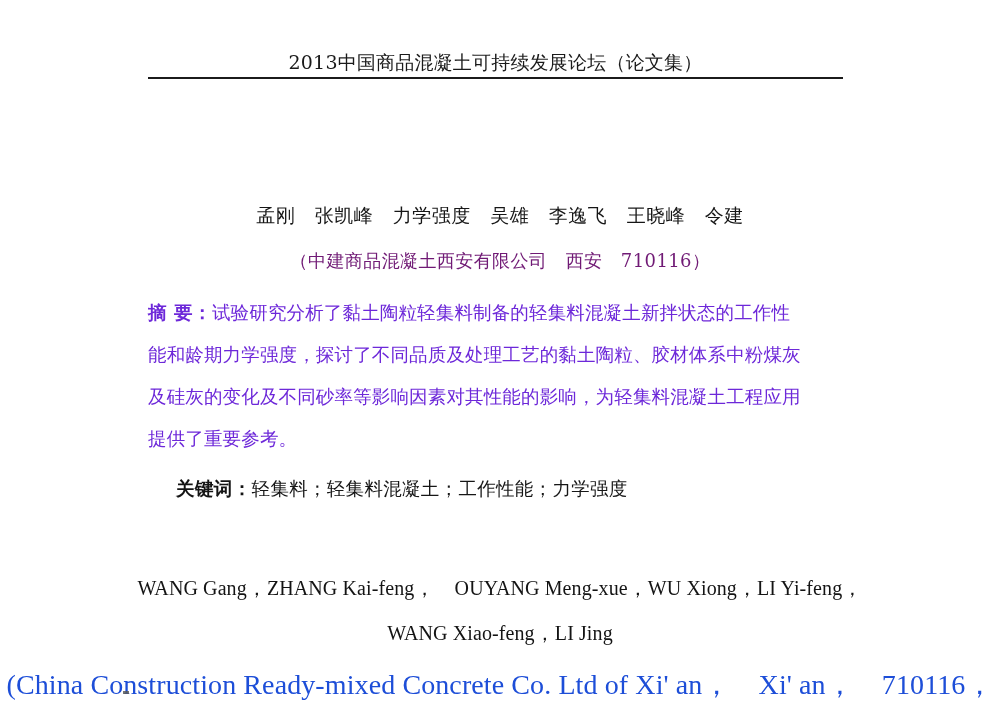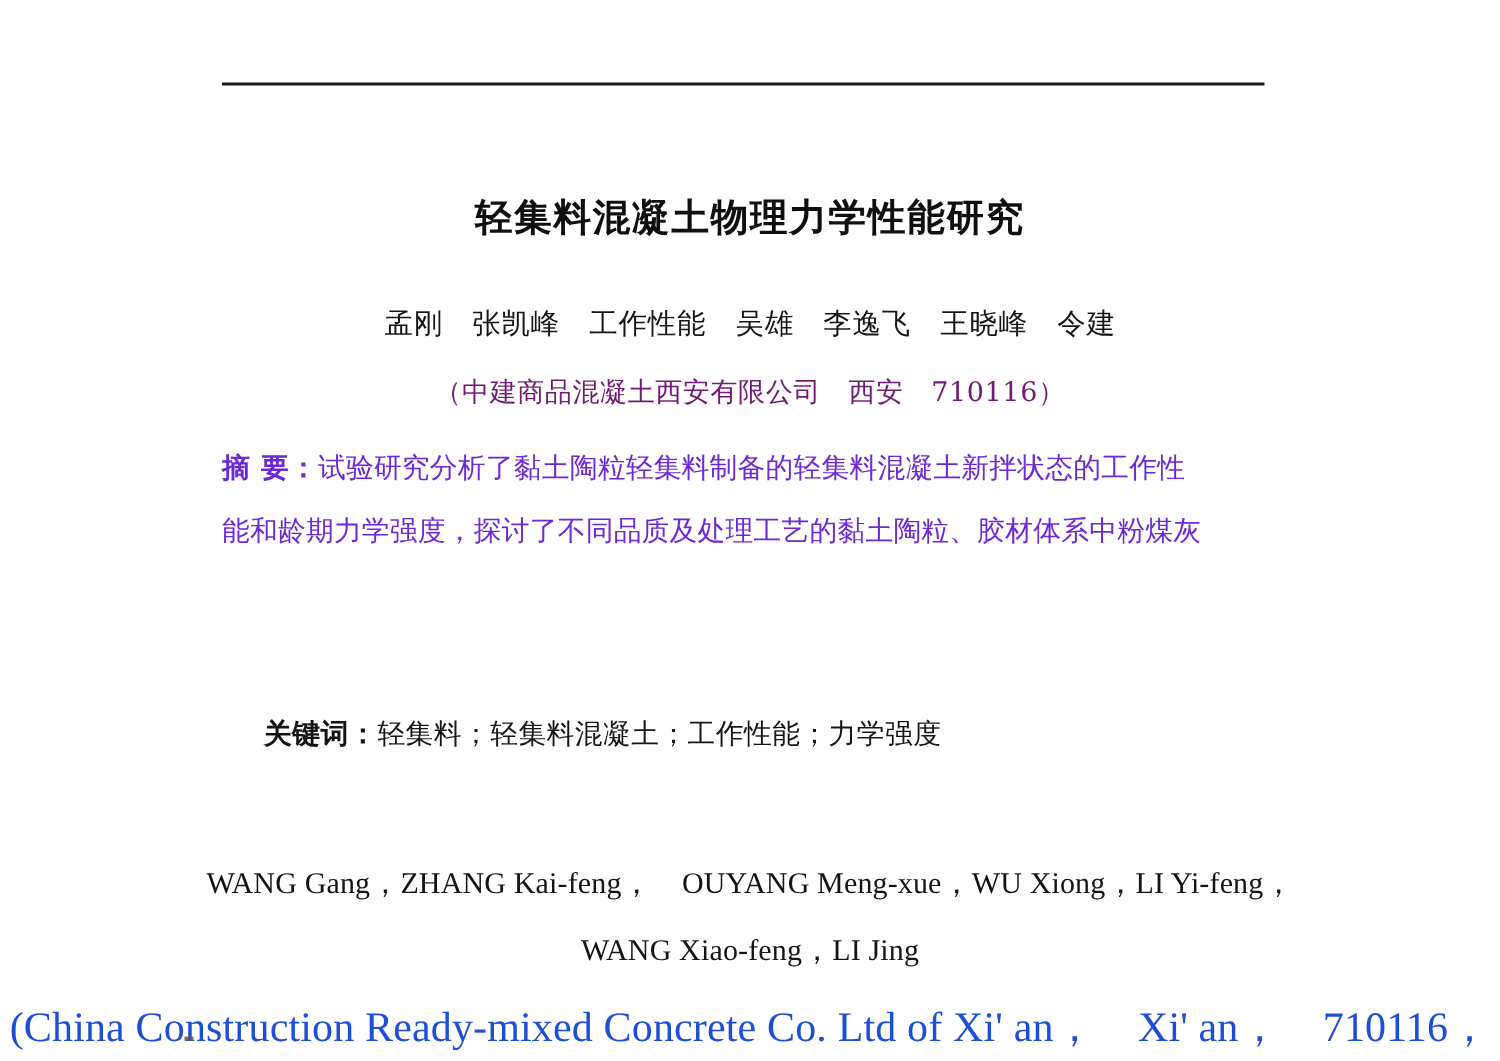--- a/index.html
+++ b/index.html
@@ -189,32 +189,34 @@
     background: #5a5a5a;
     opacity: 0.85;
   }
 </style>
 </head>
 <body>
 
 <div class="page">
 
   <div class="header-zone">
+    <div class="header-title">2013中国商品混凝土可持续发展论坛（论文集）</div>
     <div class="header-rule"></div>
   </div>
 
-  <div class="doc-title">轻集料混凝土物理力学性能研究</div>
-
-  <div class="authors-cn">孟刚　张凯峰　工作性能　吴雄　李逸飞　王晓峰　令建</div>
+
+  <div class="authors-cn">孟刚　张凯峰　力学强度　吴雄　李逸飞　王晓峰　令建</div>
 
   <div class="affiliation-cn">（中建商品混凝土西安有限公司　西安　710116）</div>
 
   <div class="abstract-block">
     <div class="abs-line"><span class="abs-label">摘 要：</span><span>试验研究分析了黏土陶粒轻集料制备的轻集料混凝土新拌状态的工作性</span></div>
     <div class="abs-line">能和龄期力学强度，探讨了不同品质及处理工艺的黏土陶粒、胶材体系中粉煤灰</div>
+    <div class="abs-line">及硅灰的变化及不同砂率等影响因素对其性能的影响，为轻集料混凝土工程应用</div>
+    <div class="abs-line">提供了重要参考。</div>
   </div>
 
   <div class="keywords-block">
     <span class="kw-label">关键词：</span><span class="kw-text">轻集料；轻集料混凝土；工作性能；力学强度</span>
   </div>
 
 
   <div class="en-authors-1">WANG Gang，ZHANG Kai-feng，　OUYANG Meng-xue，WU Xiong，LI Yi-feng，</div>
   <div class="en-authors-2">WANG Xiao-feng，LI Jing</div>
 

